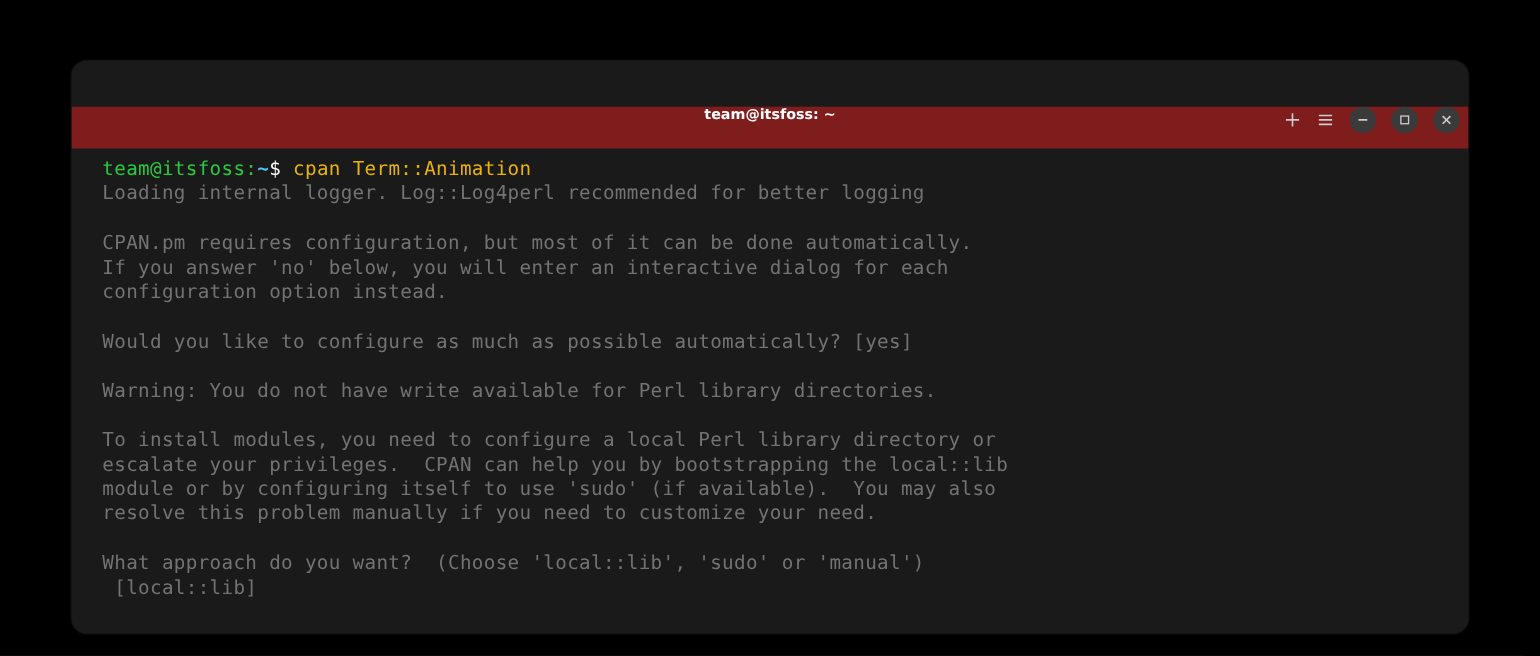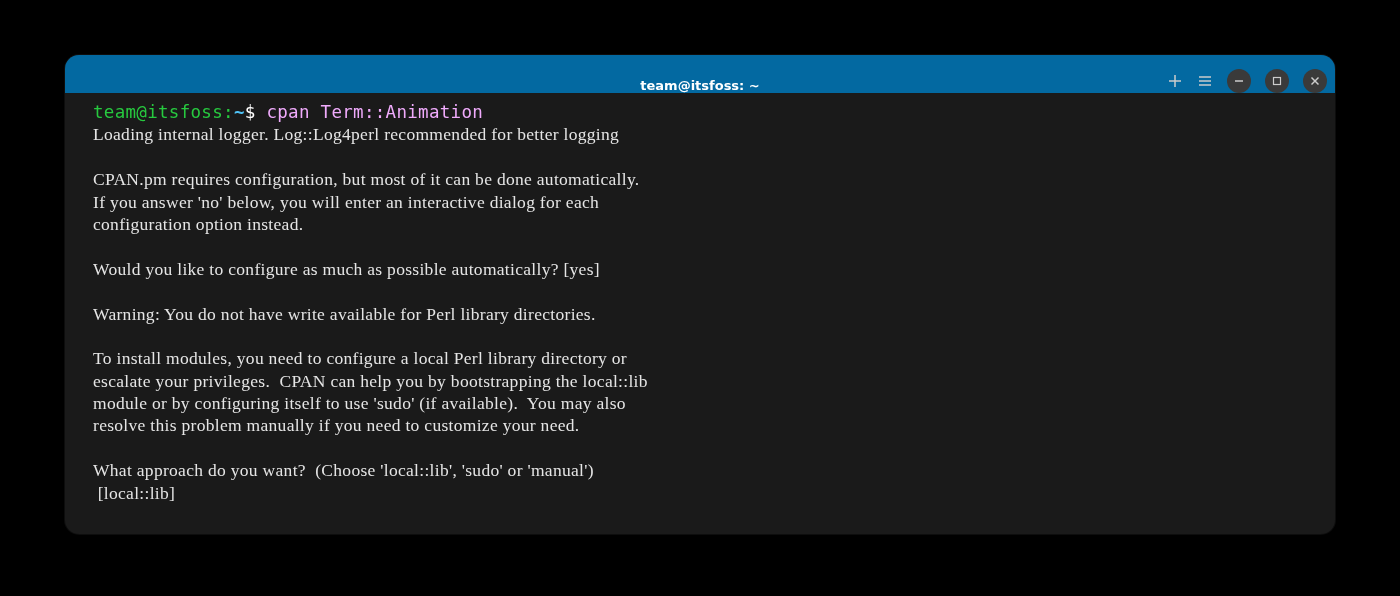--- a/index.html
+++ b/index.html
@@ -19,25 +19,26 @@
     }
     .terminal-window {
       width: 1270px;
       background: #1a1a1a;
       border-radius: 14px;
       overflow: hidden;
       box-shadow: 0 0 0 1px rgba(255,255,255,0.05);
     }
     .titlebar {
       height: 38px;
-      background: #0369a1;
+      background: #7f1d1d;
       display: flex;
-      align-items: flex-end;
+      align-items: flex-start;
       justify-content: center;
       position: relative;
+      margin-top: 42px;
     }
     .title {
       color: #ffffff;
       font-size: 13px;
       font-weight: bold;
       font-family: 'DejaVu Sans', 'Liberation Sans', sans-serif;
     }
     .window-controls {
       position: absolute;
       right: 8px;
@@ -80,25 +81,24 @@
       font-weight: normal;
     }
     .prompt-path {
       color: #4fc3f7;
       font-weight: bold;
     }
     .prompt-dollar {
       color: #ffffff;
     }
     .cmd {
-      color: #f0abfc;
+      color: #eab308;
     }
     .output {
-      color: #e5e5e5;
-      font-family: Liberation Serif, serif;
+      color: #737373;
     }
     .plus-icon svg, .menu-icon svg {
       width: 16px;
       height: 16px;
     }
   </style>
 </head>
 <body>
 
 <div class="terminal-window">

